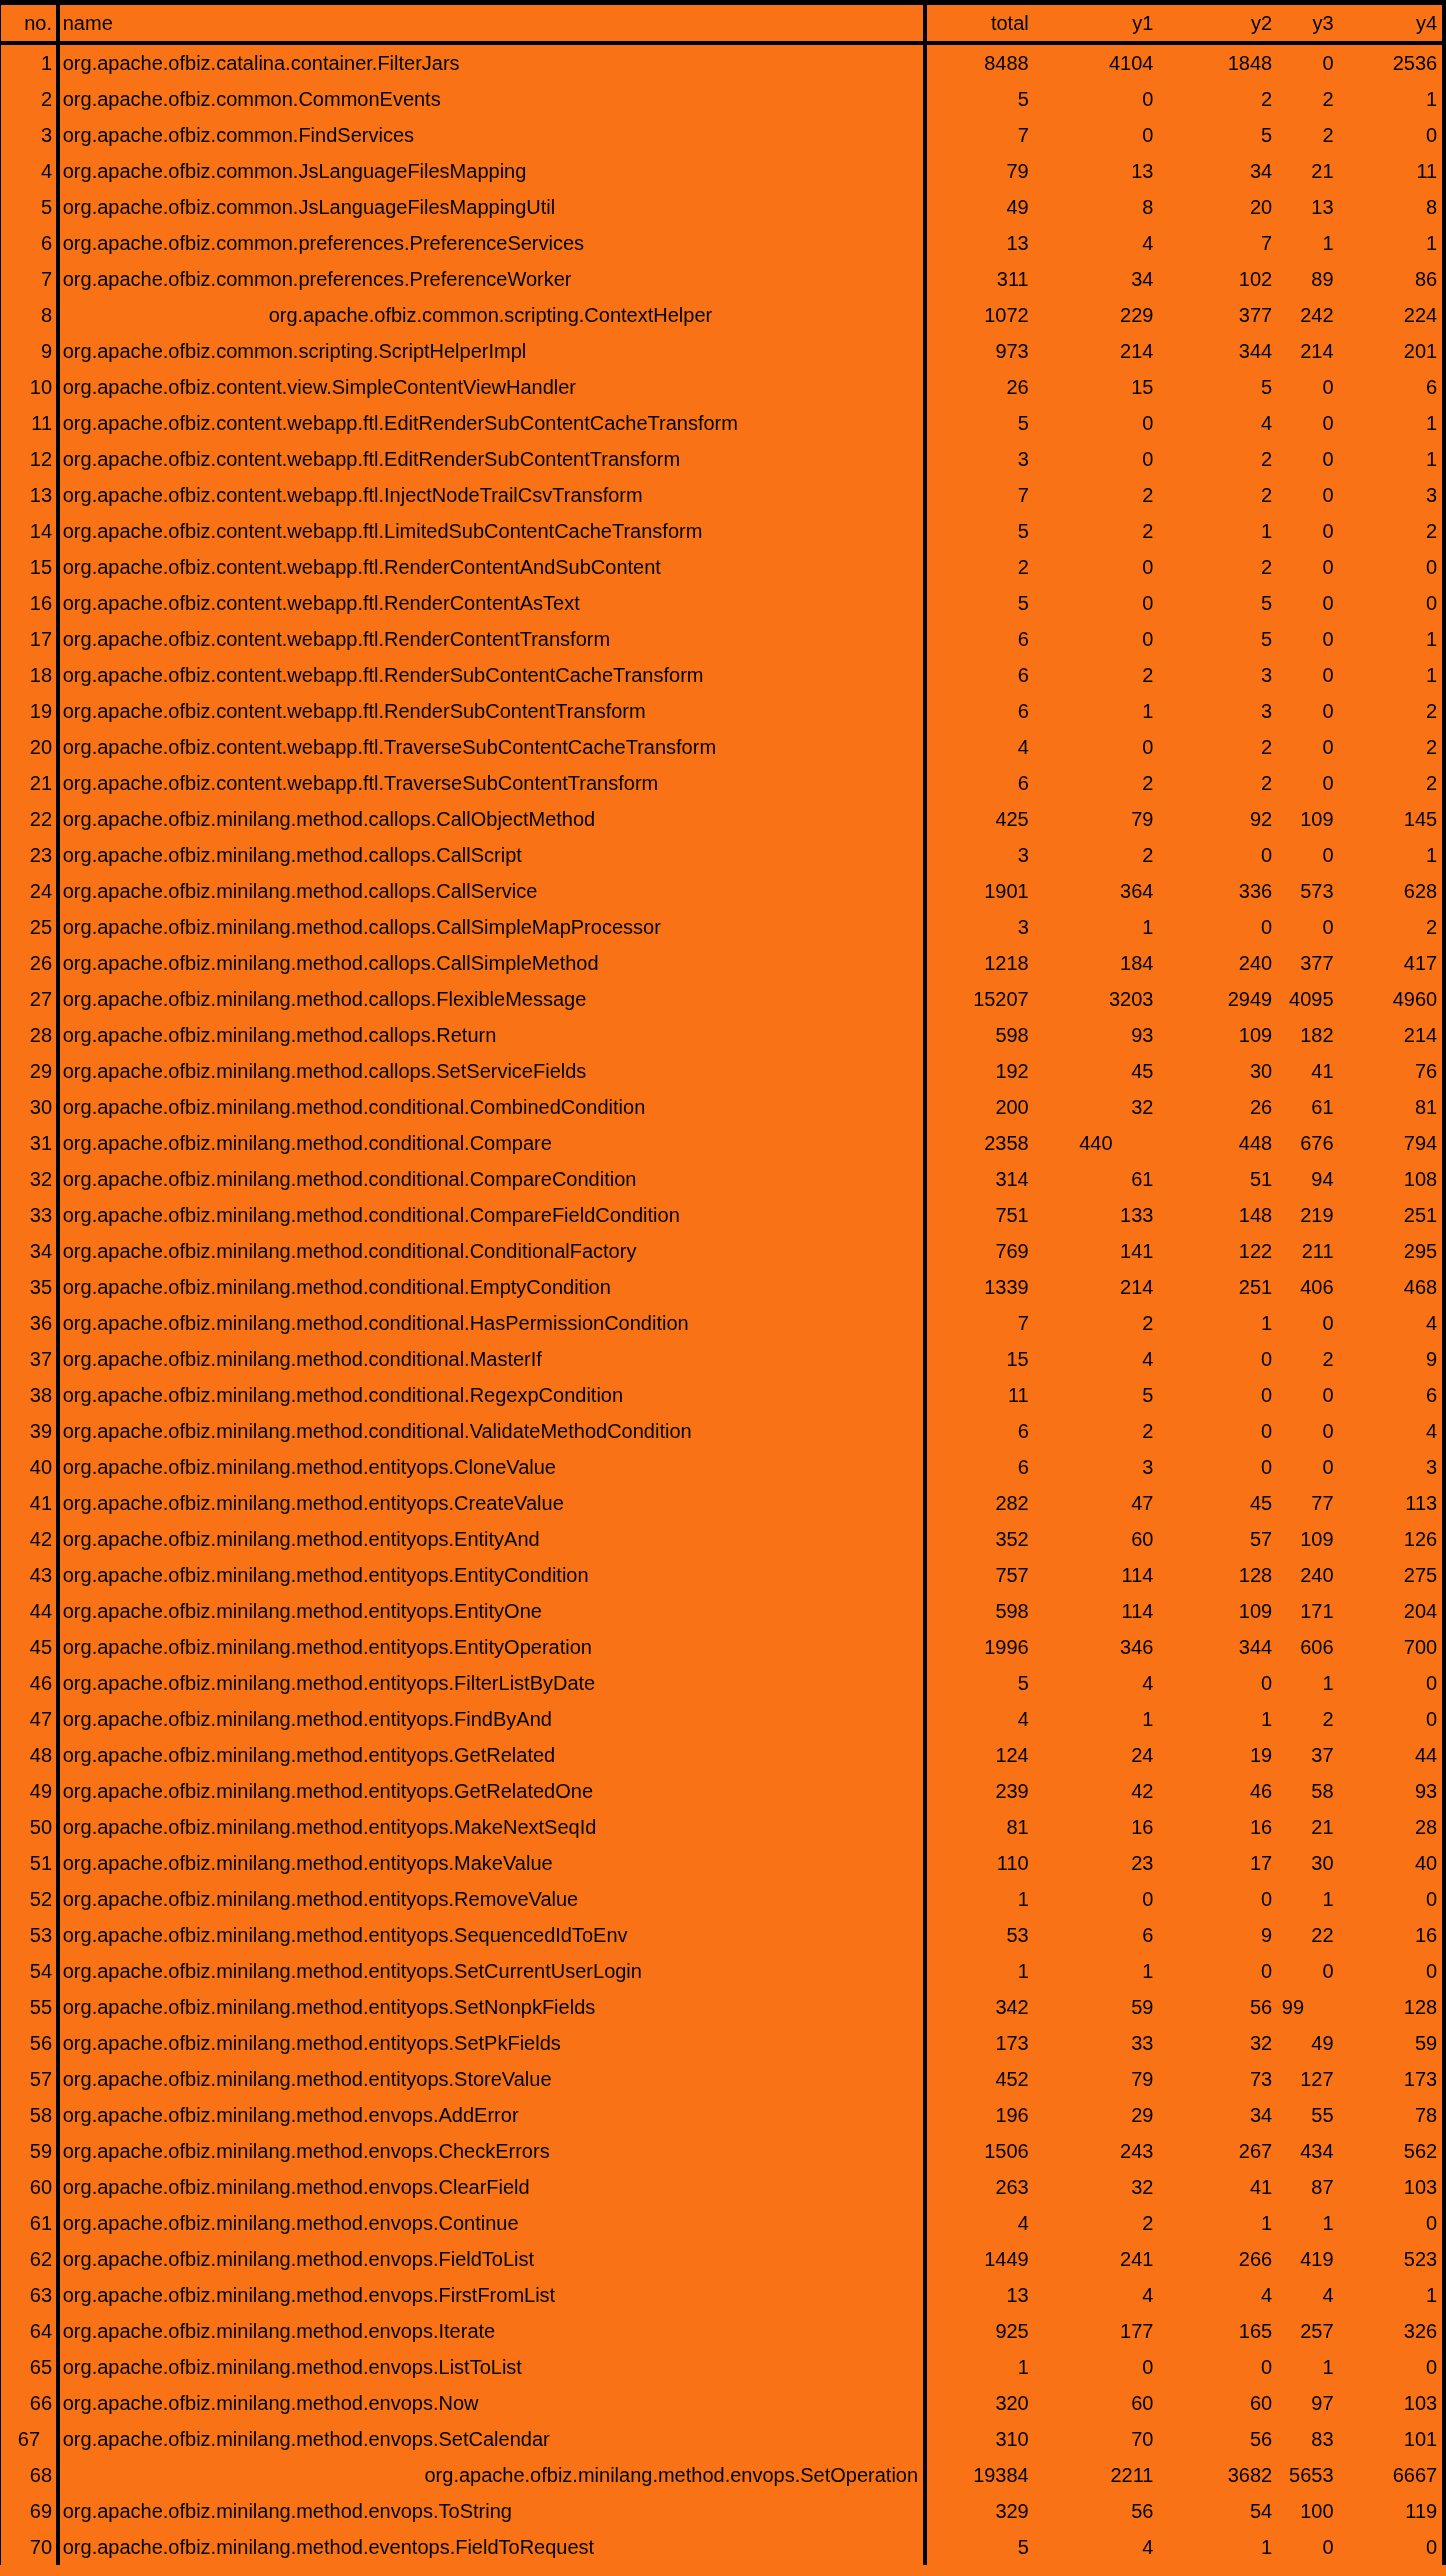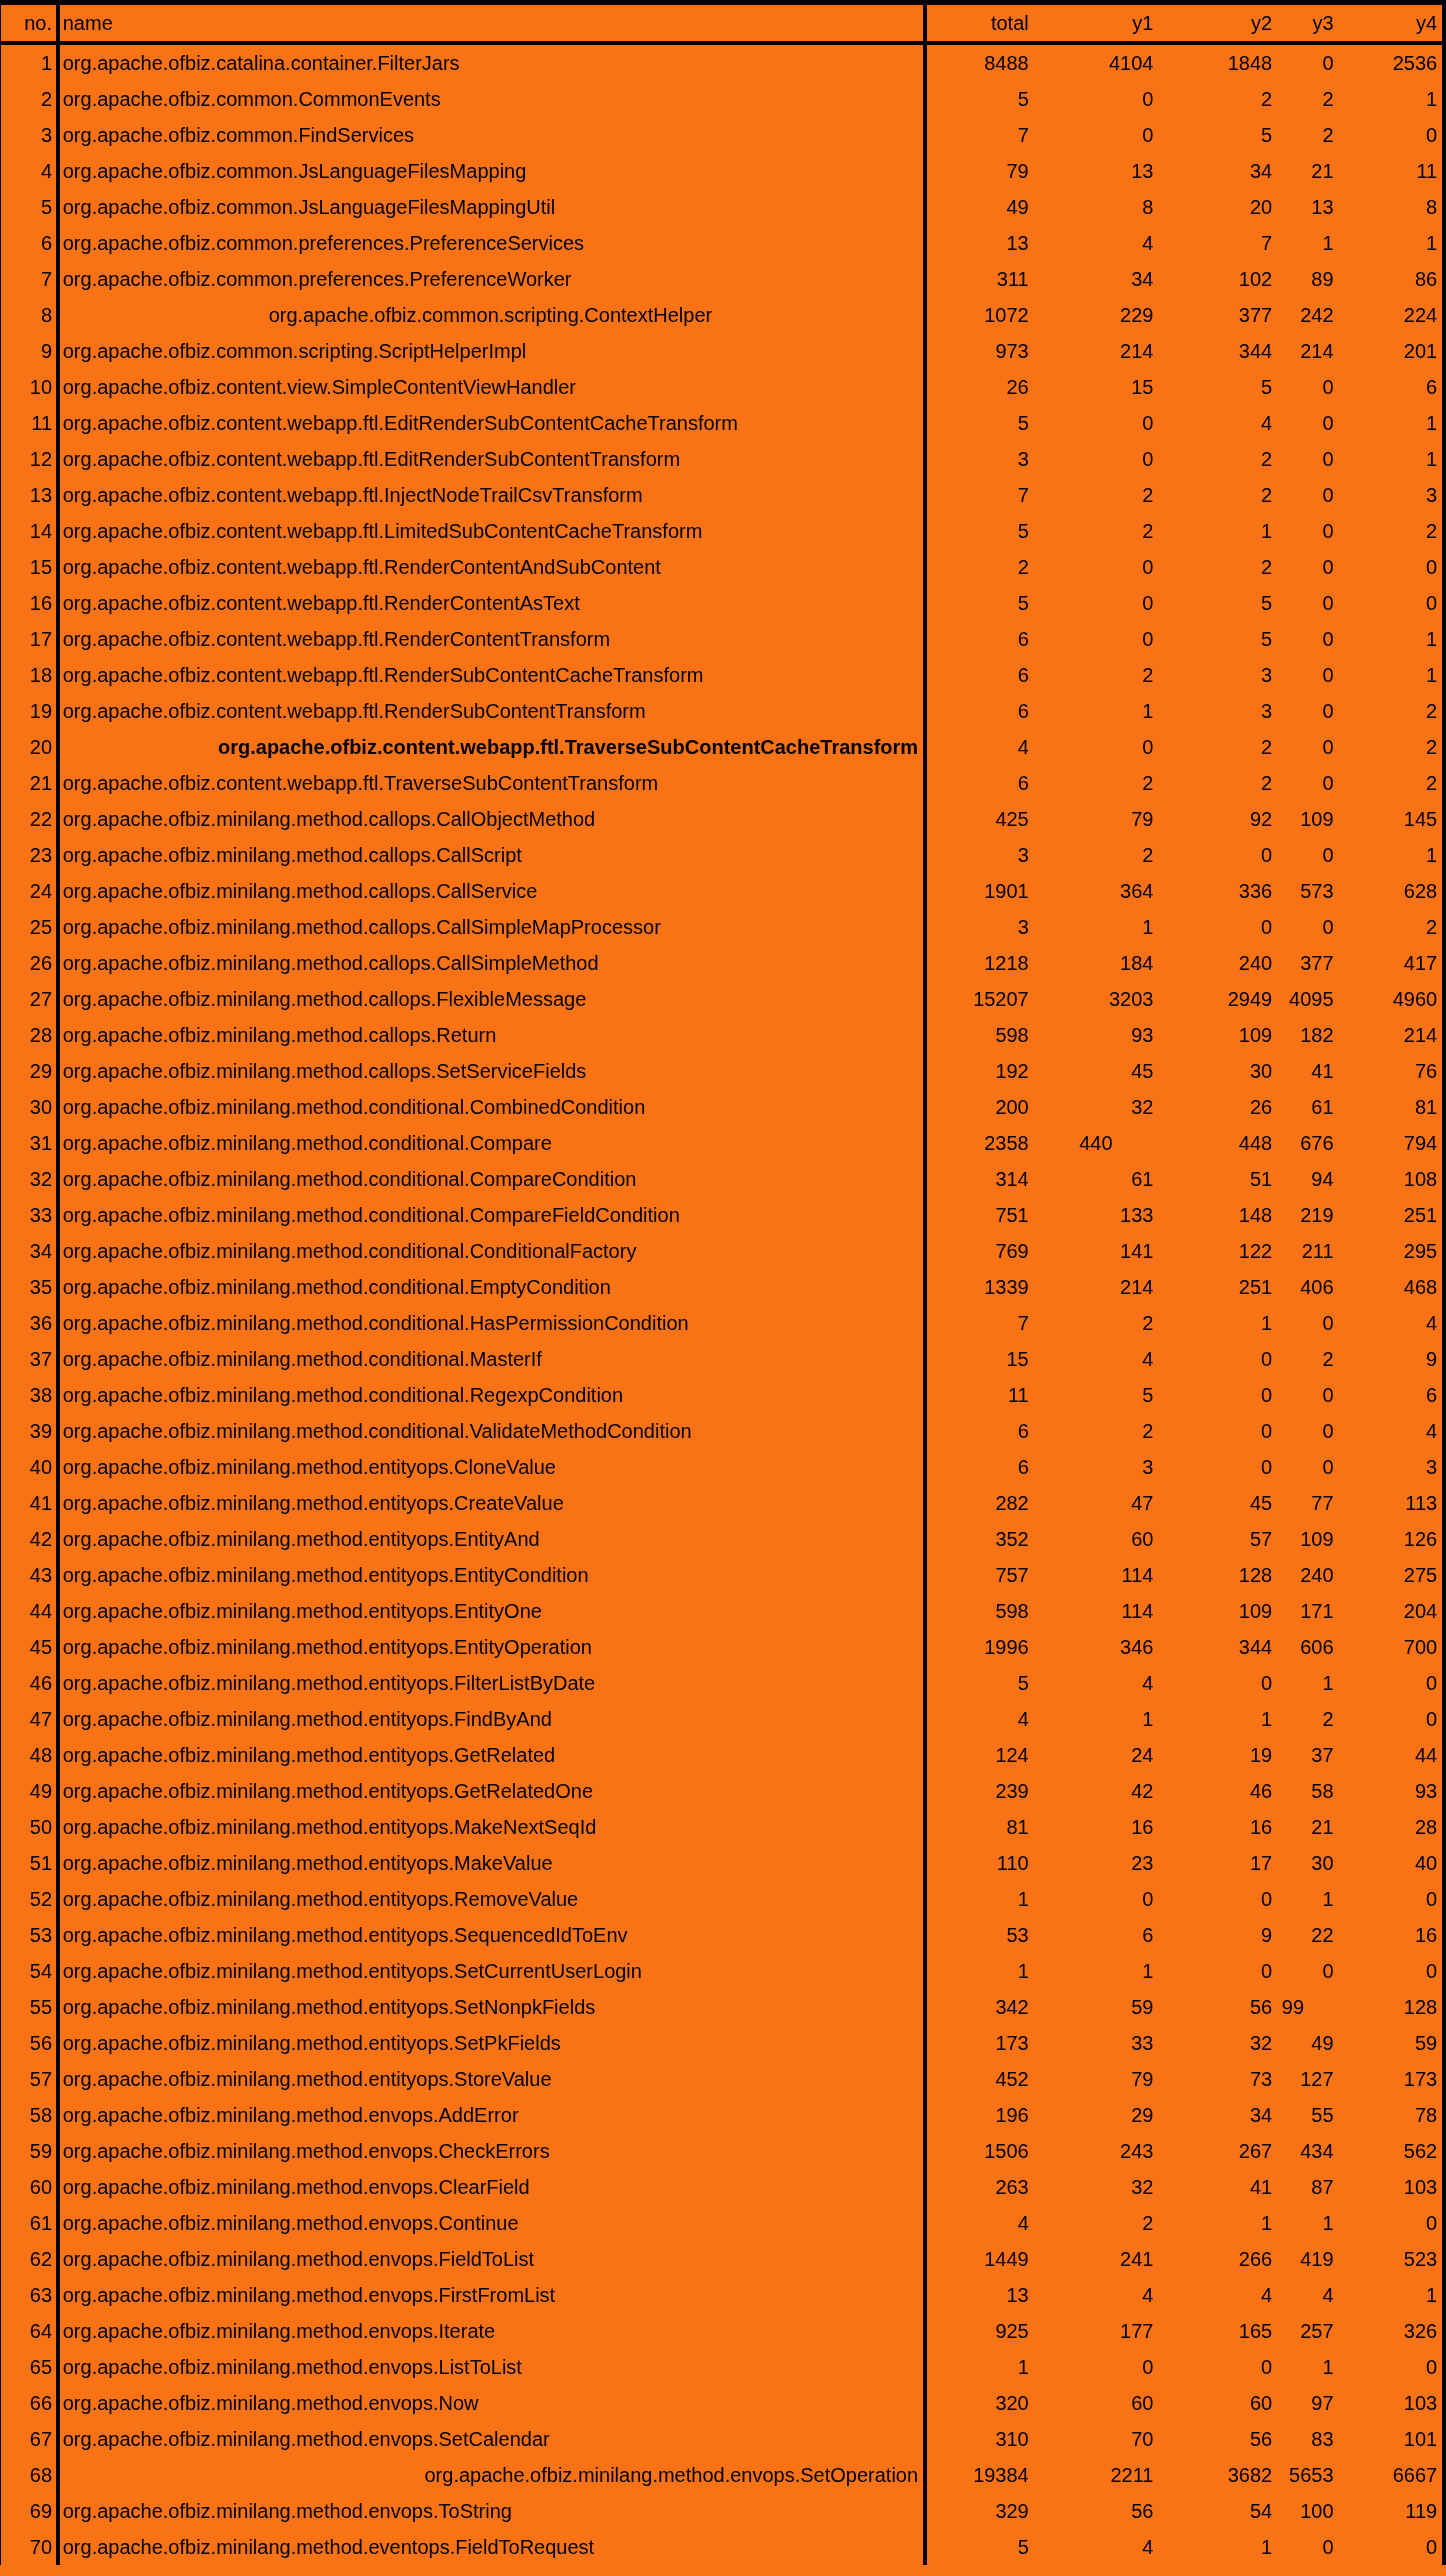--- a/index.html
+++ b/index.html
@@ -246,21 +246,21 @@
           <td class="col-no" style="text-align: right;">19</td>
           <td class="col-name" style="text-align: left;">org.apache.ofbiz.content.webapp.ftl.RenderSubContentTransform</td>
           <td class="col-total" style="text-align: right;">6</td>
           <td class="col-y1" style="text-align: right;">1</td>
           <td class="col-y2" style="text-align: right;">3</td>
           <td class="col-y3" style="text-align: right;">0</td>
           <td class="col-y4" style="text-align: right;">2</td>
         </tr>
         <tr>
           <td class="col-no" style="text-align: right;">20</td>
-          <td class="col-name" style="text-align: right; font-weight: bold;">org.apache.ofbiz.content.webapp.ftl.TraverseSubContentCacheTransform</td>
+          <td class="col-name" style="text-align: left;">org.apache.ofbiz.content.webapp.ftl.TraverseSubContentCacheTransform</td>
           <td class="col-total" style="text-align: right;">4</td>
           <td class="col-y1" style="text-align: right;">0</td>
           <td class="col-y2" style="text-align: right;">2</td>
           <td class="col-y3" style="text-align: right;">0</td>
           <td class="col-y4" style="text-align: right;">2</td>
         </tr>
         <tr>
           <td class="col-no" style="text-align: right;">21</td>
           <td class="col-name" style="text-align: left;">org.apache.ofbiz.content.webapp.ftl.TraverseSubContentTransform</td>
           <td class="col-total" style="text-align: right;">6</td>
@@ -668,21 +668,21 @@
         <tr>
           <td class="col-no" style="text-align: right;">66</td>
           <td class="col-name" style="text-align: left;">org.apache.ofbiz.minilang.method.envops.Now</td>
           <td class="col-total" style="text-align: right;">320</td>
           <td class="col-y1" style="text-align: right;">60</td>
           <td class="col-y2" style="text-align: right;">60</td>
           <td class="col-y3" style="text-align: right;">97</td>
           <td class="col-y4" style="text-align: right;">103</td>
         </tr>
         <tr>
-          <td class="col-no" style="text-align: right;">67</td>
+          <td class="col-no" style="text-align: center;">67</td>
           <td class="col-name" style="text-align: left;">org.apache.ofbiz.minilang.method.envops.SetCalendar</td>
           <td class="col-total" style="text-align: right;">310</td>
           <td class="col-y1" style="text-align: right;">70</td>
           <td class="col-y2" style="text-align: right;">56</td>
           <td class="col-y3" style="text-align: right;">83</td>
           <td class="col-y4" style="text-align: right;">101</td>
         </tr>
         <tr>
           <td class="col-no" style="text-align: right;">68</td>
           <td class="col-name" style="text-align: right;">org.apache.ofbiz.minilang.method.envops.SetOperation</td>

